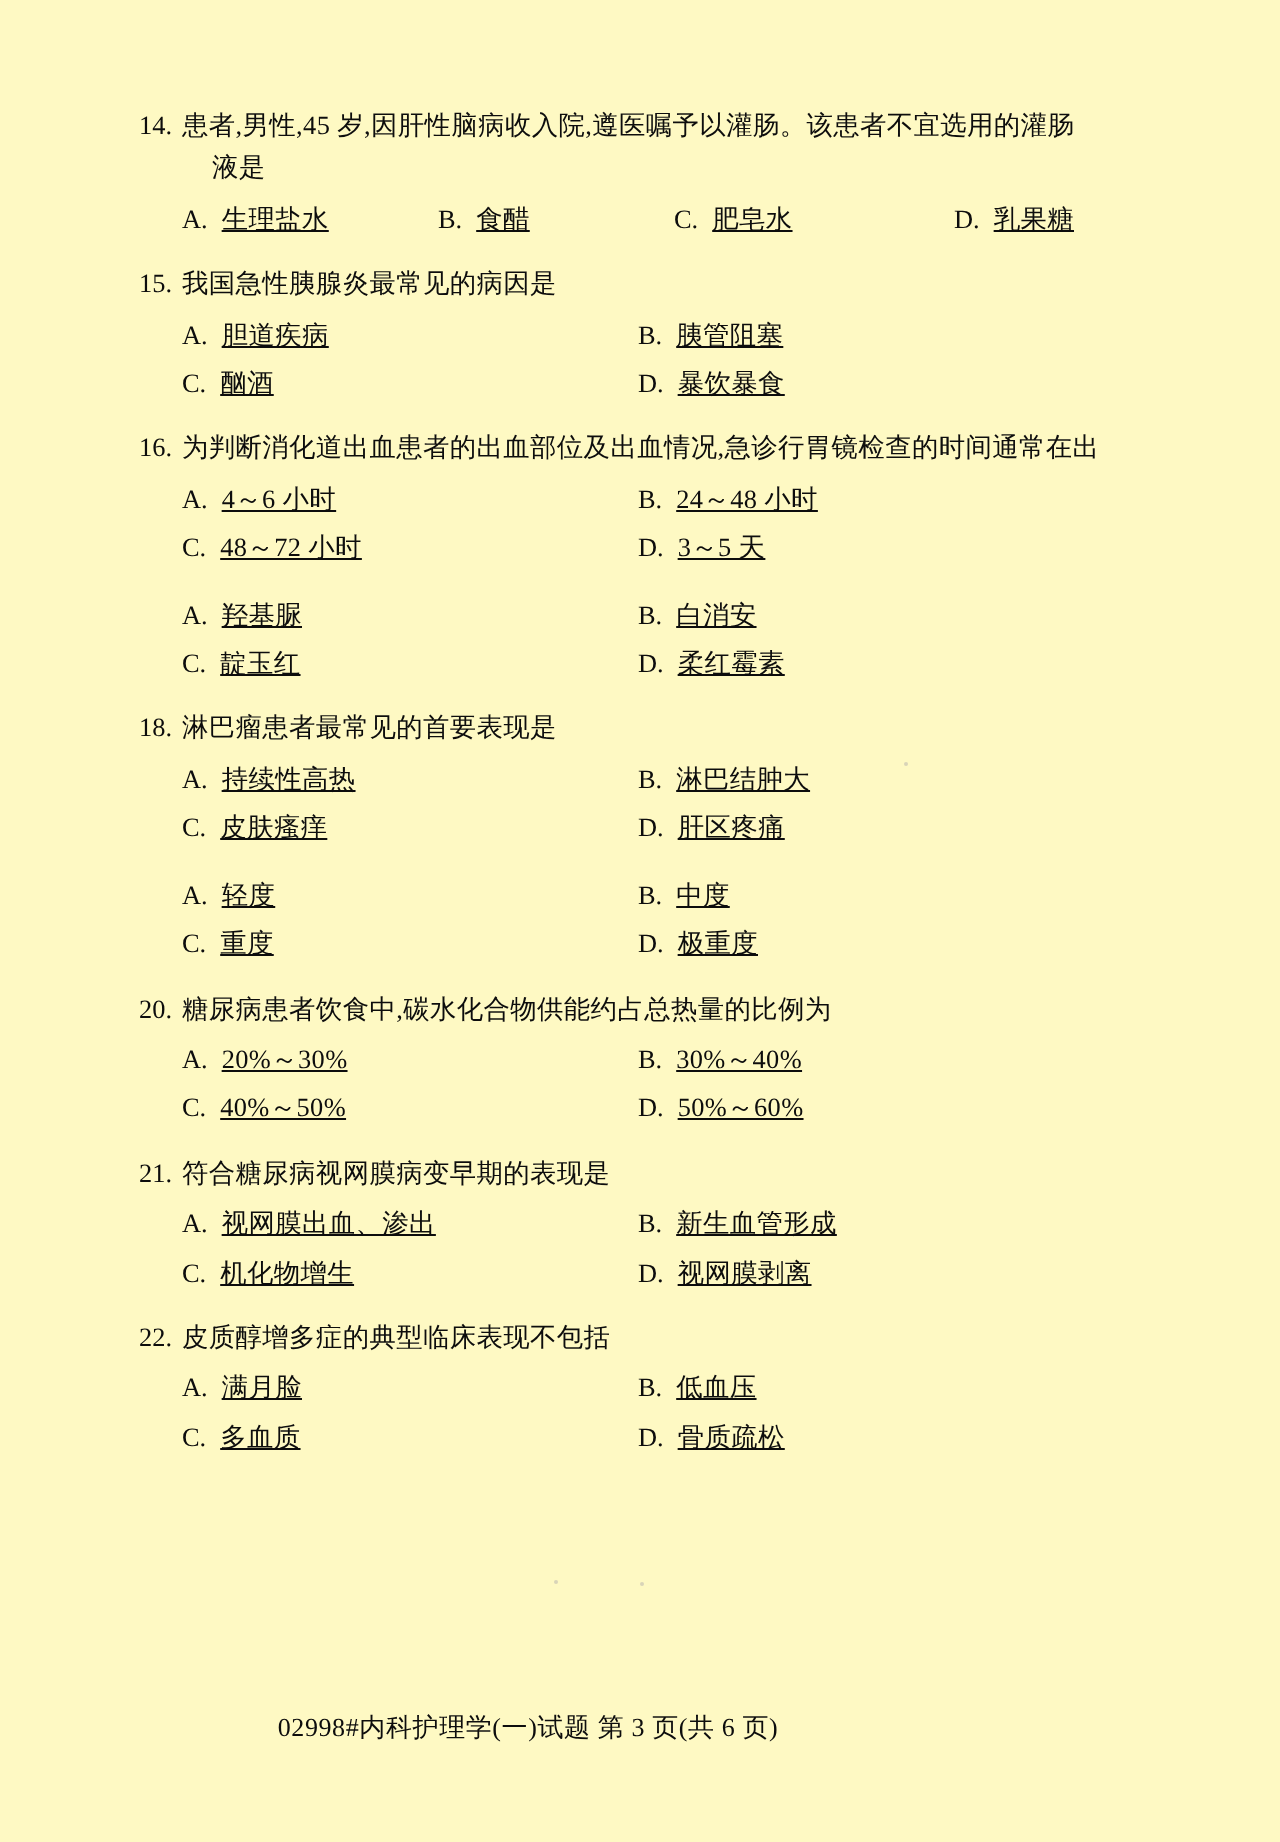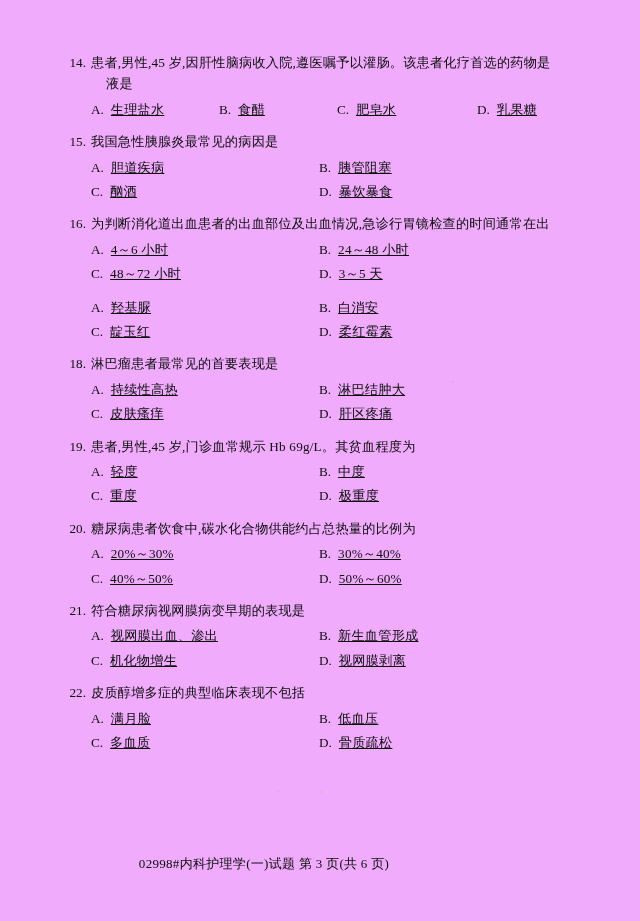--- a/index.html
+++ b/index.html
@@ -13,21 +13,21 @@
     font-family: "Liberation Serif", "DejaVu Serif", serif;
     color: #0d0d0d;
     position: relative;
     overflow: hidden;
   }
   .page {
     position: absolute;
     left: 0; top: 0;
     width: 640px;
     height: 921px;
-    background: #f0abfc;
+    background: #fef9c3;
   }
   .content {
     position: absolute;
     left: 56px;
     top: 52px;
     width: 530px;
   }
   .q-block {
     margin-bottom: 9px;
   }
@@ -108,21 +108,21 @@
 </head>
 <body>
 
 <div class="page">
 
   <div class="content">
 
     <div class="q-block">
       <div class="q-head">
         <span class="q-num">14.</span>
-        <span class="q-stem">患者,男性,45 岁,因肝性脑病收入院,遵医嘱予以灌肠。该患者化疗首选的药物是</span>
+        <span class="q-stem">患者,男性,45 岁,因肝性脑病收入院,遵医嘱予以灌肠。该患者不宜选用的灌肠</span>
       </div>
       <div class="q-stem-cont">液是</div>
       <div class="opts">
         <div class="opt-row four">
           <span class="opt">
             <span class="opt-label">A.</span>
             <span class="opt-text">生理盐水</span>
           </span>
           <span class="opt">
             <span class="opt-label">B.</span>
@@ -246,24 +246,20 @@
           </span>
           <span class="opt">
             <span class="opt-label">D.</span>
             <span class="opt-text">肝区疼痛</span>
           </span>
         </div>
       </div>
     </div>
 
     <div class="q-block">
-      <div class="q-head">
-        <span class="q-num">19.</span>
-        <span class="q-stem">患者,男性,45 岁,门诊血常规示 Hb 69g/L。其贫血程度为</span>
-      </div>
       <div class="opts">
         <div class="opt-row two">
           <span class="opt">
             <span class="opt-label">A.</span>
             <span class="opt-text">轻度</span>
           </span>
           <span class="opt">
             <span class="opt-label">B.</span>
             <span class="opt-text">中度</span>
           </span>

